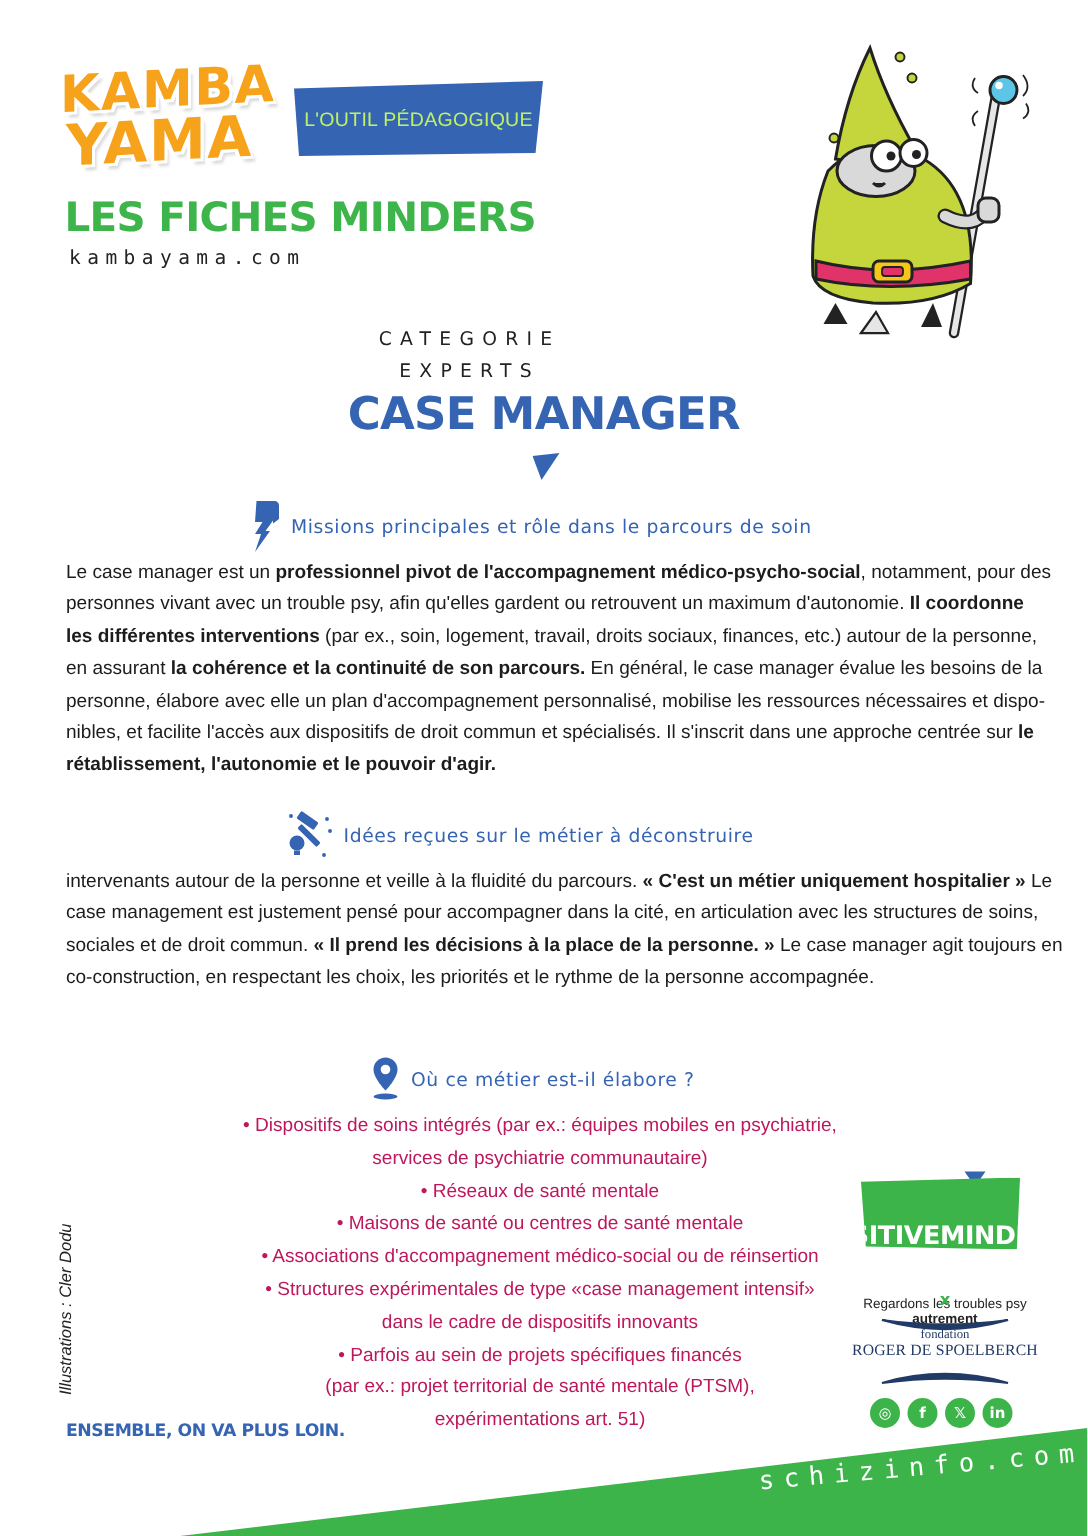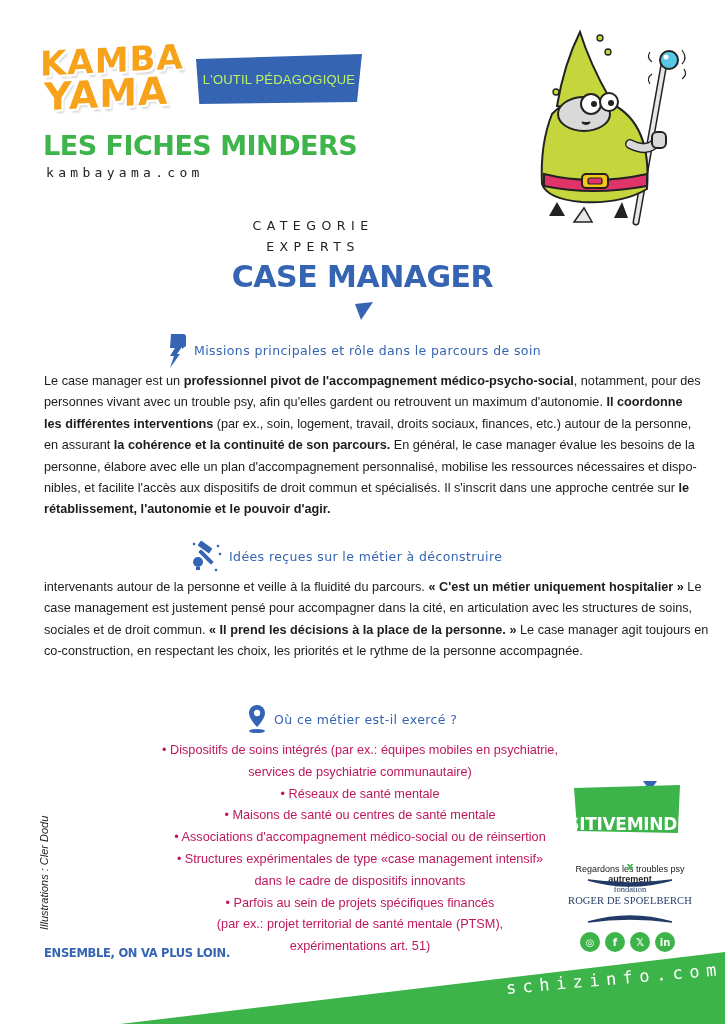--- a/index.html
+++ b/index.html
@@ -150,21 +150,21 @@
     <span class="line"><span>sociales et de droit commun. </span><b>« Il prend les décisions à la place de la personne. »</b><span> Le case manager agit toujours en</span></span>
     <span class="line last"><span>co-construction, en respectant les choix, les priorités et le rythme de la personne accompagnée.</span></span>
   </div>
 
 <div class="section-head" style="left:247px; top:704px;">
   <svg width="20" height="30" viewBox="0 0 20 30">
     <path d="M10 1 a8 8 0 0 1 8 8 c0 6 -8 14 -8 14 c0 0 -8 -8 -8 -14 a8 8 0 0 1 8 -8 z" fill="#3564b3"></path>
     <circle cx="10" cy="9" r="3.2" fill="#fff"></circle>
     <ellipse cx="10" cy="27" rx="8" ry="2" fill="#3564b3"></ellipse>
   </svg>
-  <span>Où ce métier est-il exercé ?</span>
+  <span>Où ce métier est-il élabore ?</span>
 </div>
 <div class="places" id="p-places">
     <div>• Dispositifs de soins intégrés (par ex.: équipes mobiles en psychiatrie,</div>
     <div>services de psychiatrie communautaire)</div>
     <div>• Réseaux de santé mentale</div>
     <div>• Maisons de santé ou centres de santé mentale</div>
     <div>• Associations d'accompagnement médico-social ou de réinsertion</div>
     <div>• Structures expérimentales de type «case management intensif»</div>
     <div>dans le cadre de dispositifs innovants</div>
     <div>• Parfois au sein de projets spécifiques financés</div>

